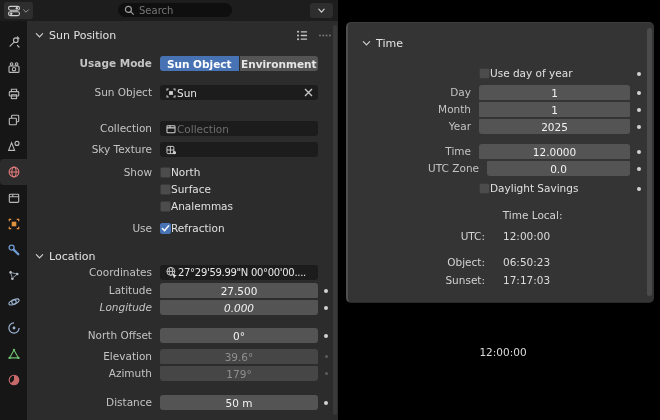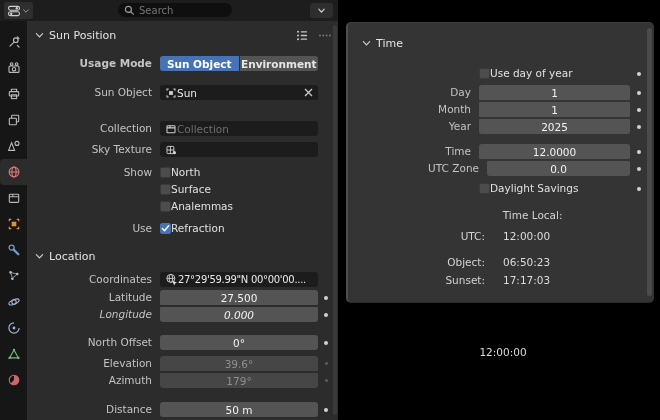--- a/index.html
+++ b/index.html
@@ -400,21 +400,21 @@
 
     <div class="phead" style="margin-top:12px;">
       <span>
           <svg width="9" height="9" viewBox="0 0 10 10">
             <path d="M1.5 3 L5 6.5 L8.5 3" stroke="#cfcfcf" stroke-width="1.3" fill="none" stroke-linecap="round"></path>
           </svg>
         </span>
       <span class="ptitle">Location</span>
     </div>
 
-    <div class="row" style="margin-top:7px;">
+    <div class="row" style="">
       <span class="rlabel">Coordinates</span>
       <div class="rfield dfield">
         <span>
             <svg width="13" height="13" viewBox="0 0 14 14">
               <g stroke="#cfcfcf" fill="none" stroke-width="1">
                 <circle cx="6.3" cy="5.8" r="4.3"></circle>
                 <ellipse cx="6.3" cy="5.8" rx="1.9" ry="4.3"></ellipse>
                 <path d="M2.1 5.8 H10.5"></path>
                 <path d="M7.8 8.2 L12.8 10.6 L10.7 11.3 L9.9 13.4 Z" fill="#e8e8e8" stroke="none"></path>
               </g>

